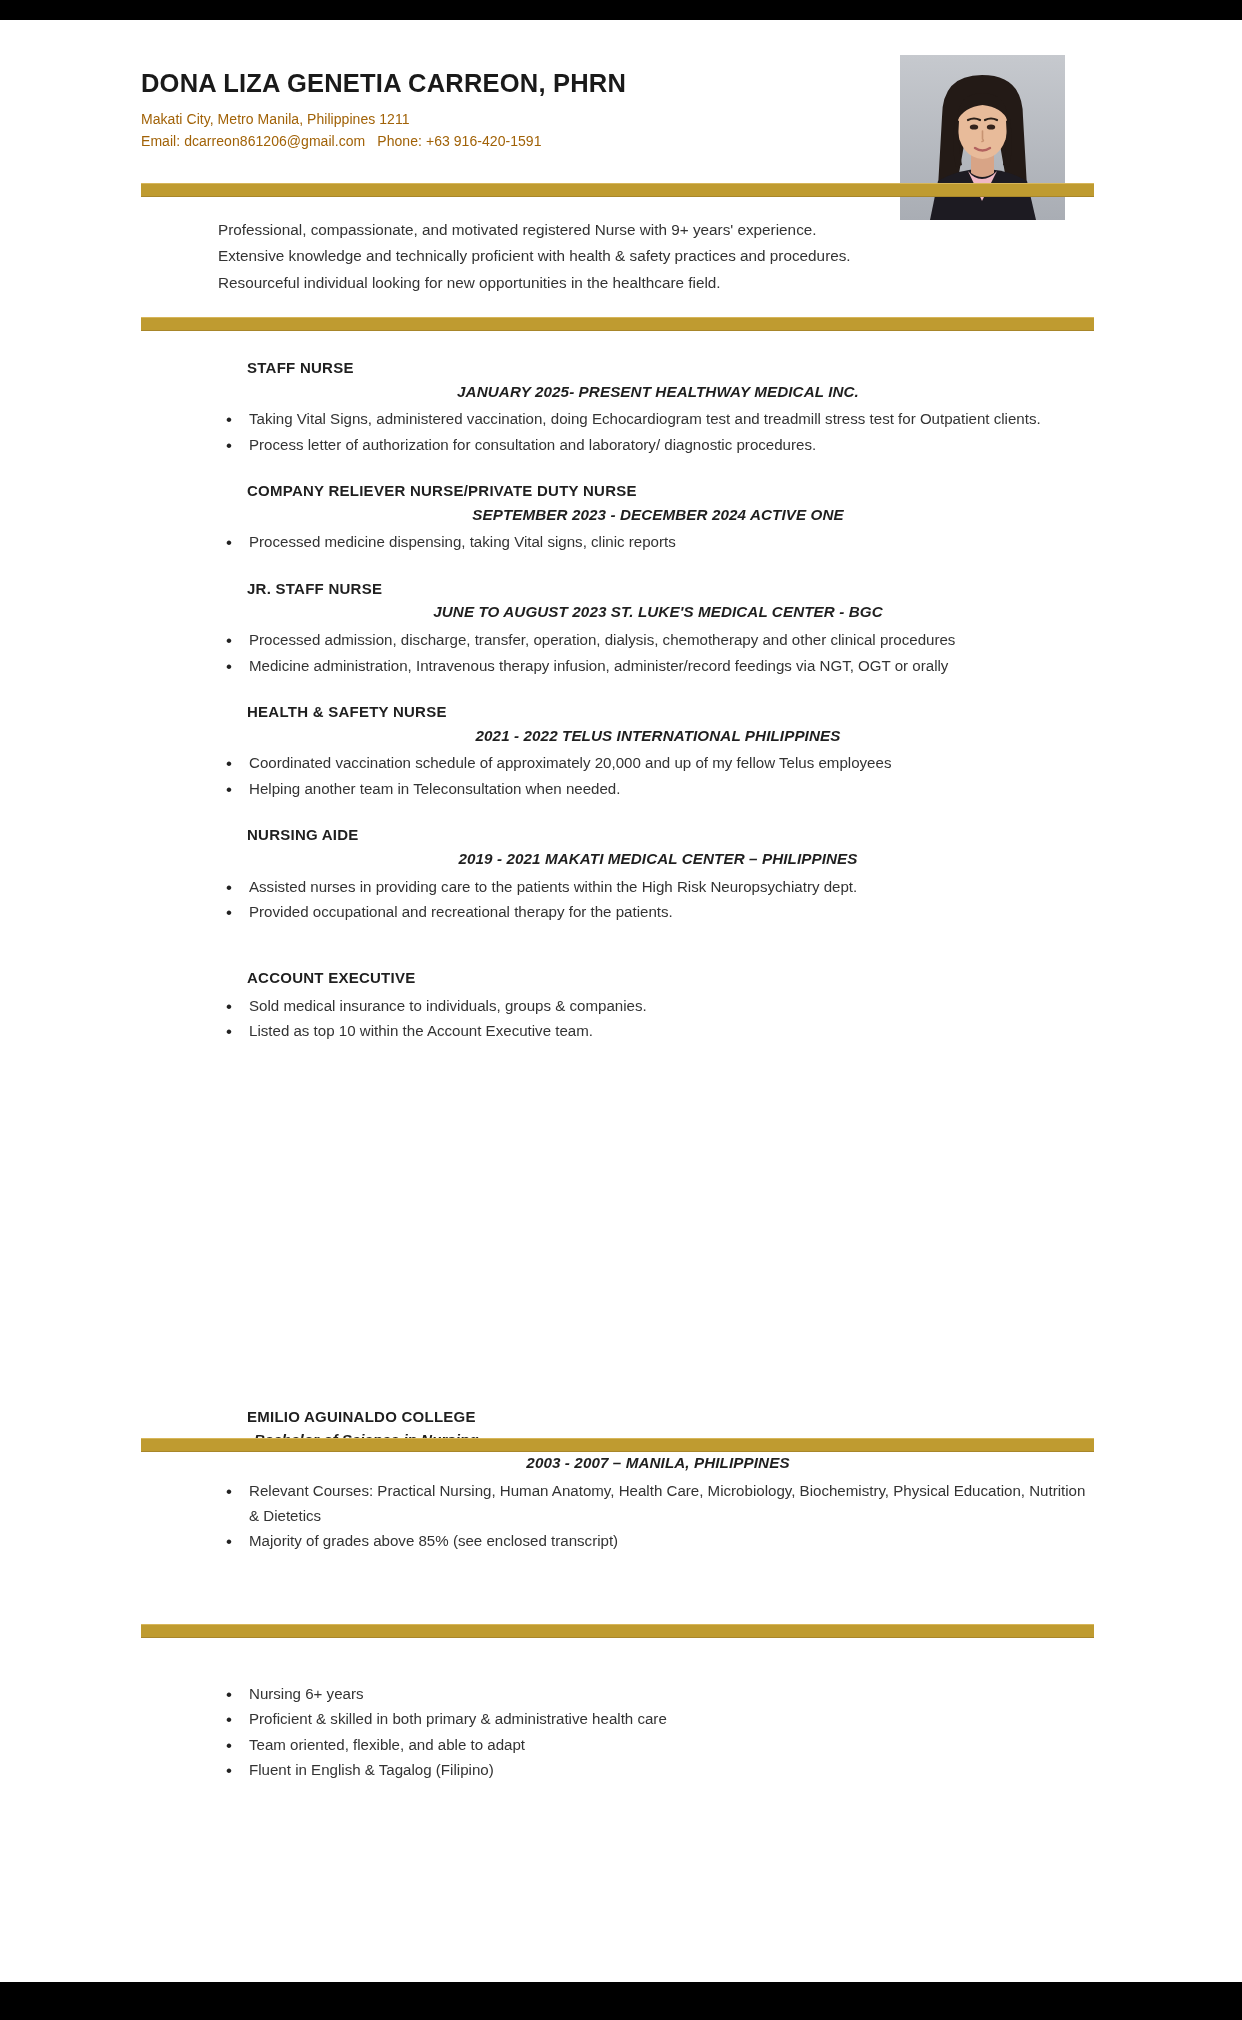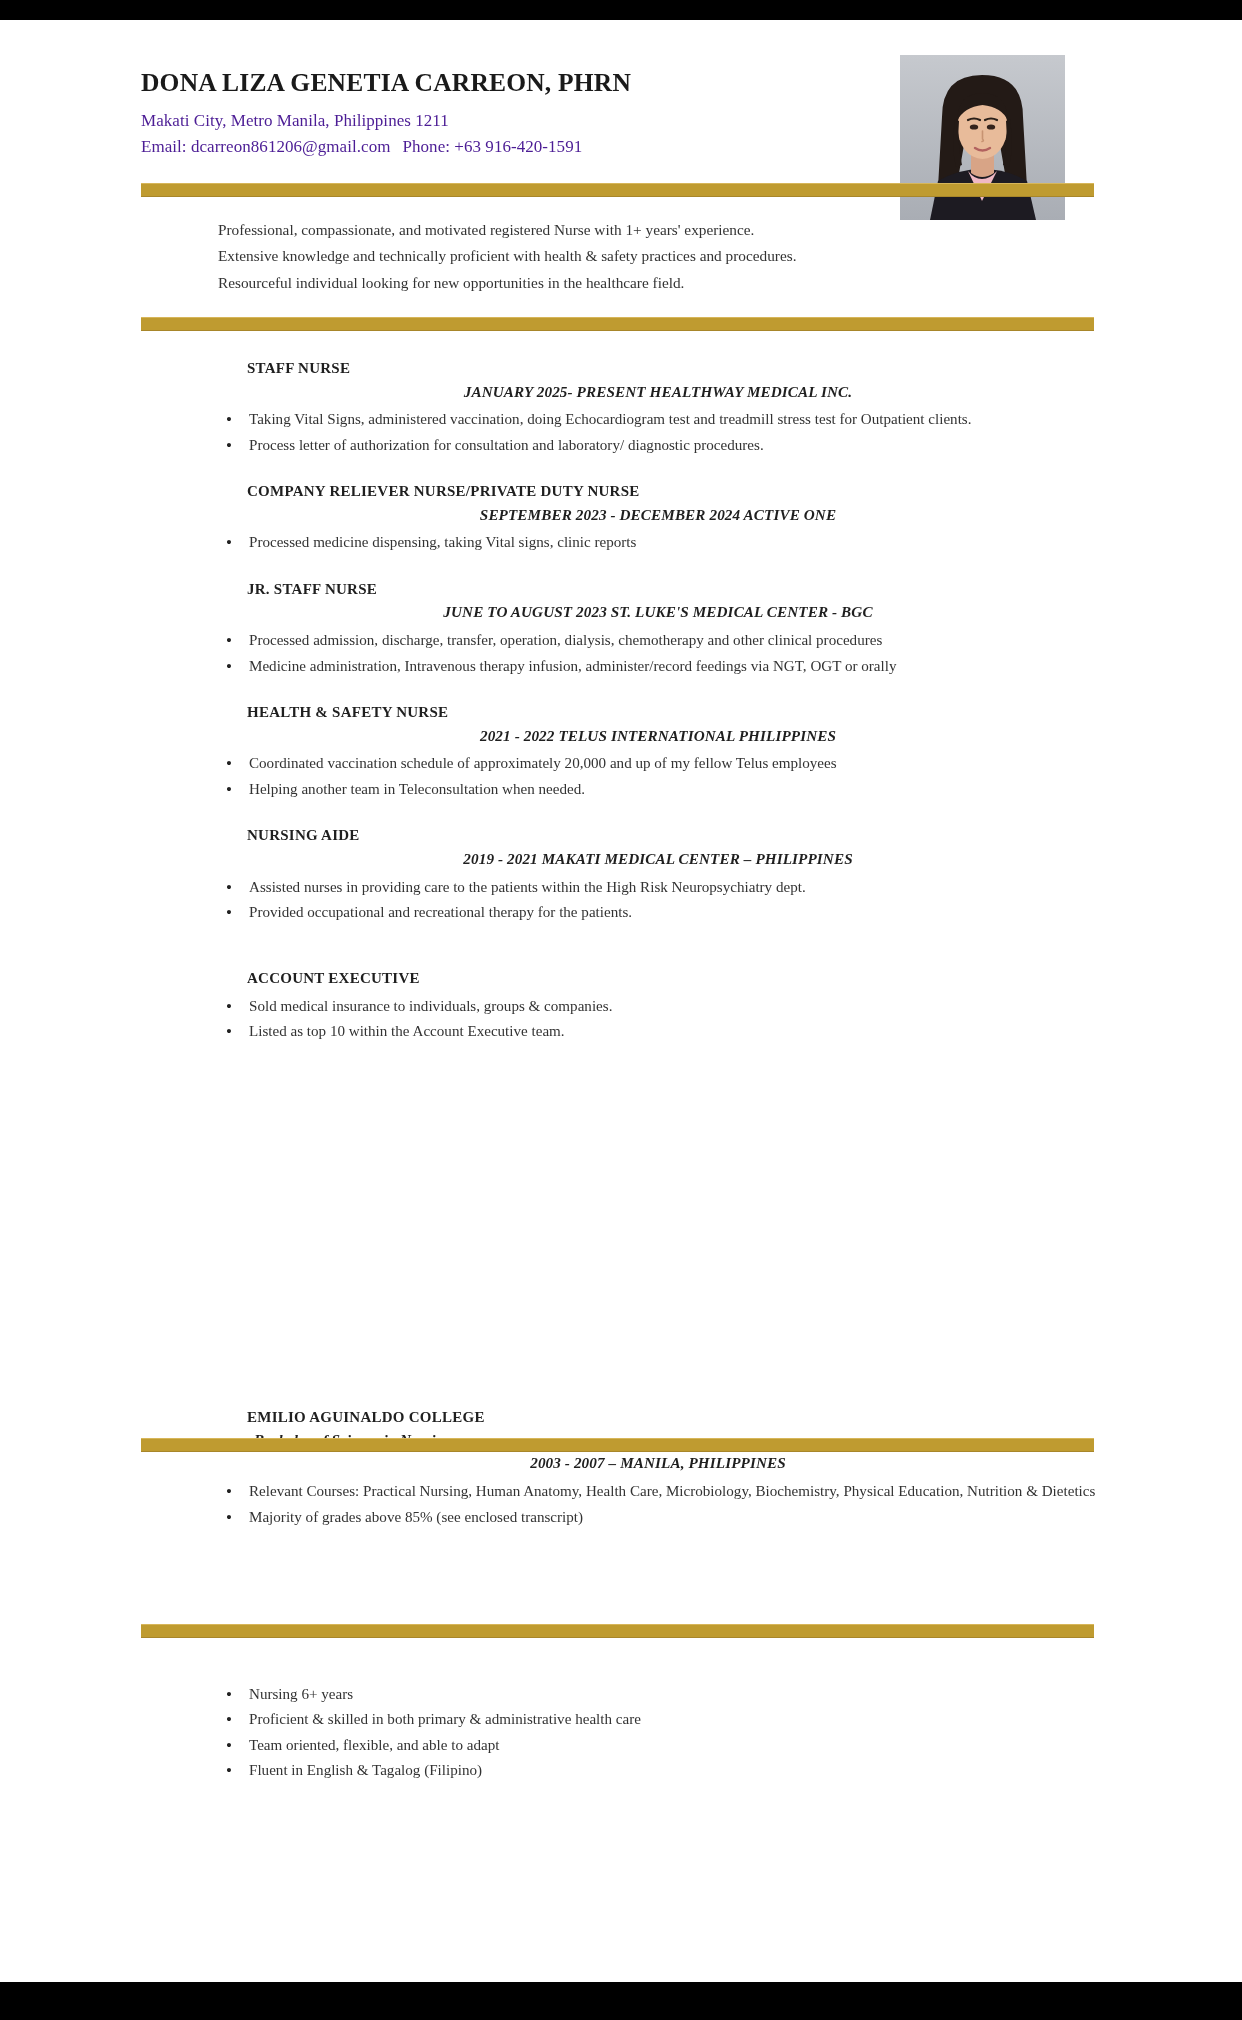--- a/index.html
+++ b/index.html
@@ -11,30 +11,30 @@
   }
   .page {
     position:absolute;
     left:0; top:20px;
     width:1242px; height:1962px;
     background:#ffffff;
   }
   .bar-top { position:absolute; left:0; top:0; width:1242px; height:20px; background:#000; }
   .bar-bottom { position:absolute; left:0; bottom:0; width:1242px; height:38px; background:#000; }
 
-  .doc { position:relative; width:1242px; height:1962px;font-family:Liberation Serif, serif; }
+  .doc { position:relative; width:1242px; height:1962px; }
 
   
   .hdr { position:absolute; left:141px; top:48px; width:800px; }
   .hdr-name {
     font-size:25.5px; font-weight:600; color:#1a1a1a;
     letter-spacing:.2px; line-height:1.2;
   }
   .hdr-line {
-    font-size:17px; color:#4c1d95; line-height:1.58;
+    font-size:14px; color:#a16207; line-height:1.58;
     letter-spacing:.05px;
   }
   .hdr-line.first { margin-top:9px; }
   .hdr-contact { margin-top:0px; }
   .hdr-contact .sep { display:inline-block; width:12px; }
 
   
   .photo {
     position:absolute; left:900px; top:35px;
     width:165px; height:165px;
@@ -148,21 +148,21 @@
     </div>
 
     <div class="section-head" style="top:163px;">
       <div class="labelclip">
         <div class="label">SUMMARY</div>
       </div>
       <div class="goldbar"></div>
     </div>
 
     <div class="content" style="top:197px;">
-      <div class="summary-line">Professional, compassionate, and motivated registered Nurse with 1+ years' experience.</div>
+      <div class="summary-line">Professional, compassionate, and motivated registered Nurse with 9+ years' experience.</div>
       <div class="summary-line">Extensive knowledge and technically proficient with health &amp; safety practices and procedures.</div>
       <div class="summary-line">Resourceful individual looking for new opportunities in the healthcare field.</div>
     </div>
 
     <div class="section-head" style="top:297px;">
       <div class="labelclip">
         <div class="label">WORK EXPERIENCE</div>
       </div>
       <div class="goldbar"></div>
     </div>

